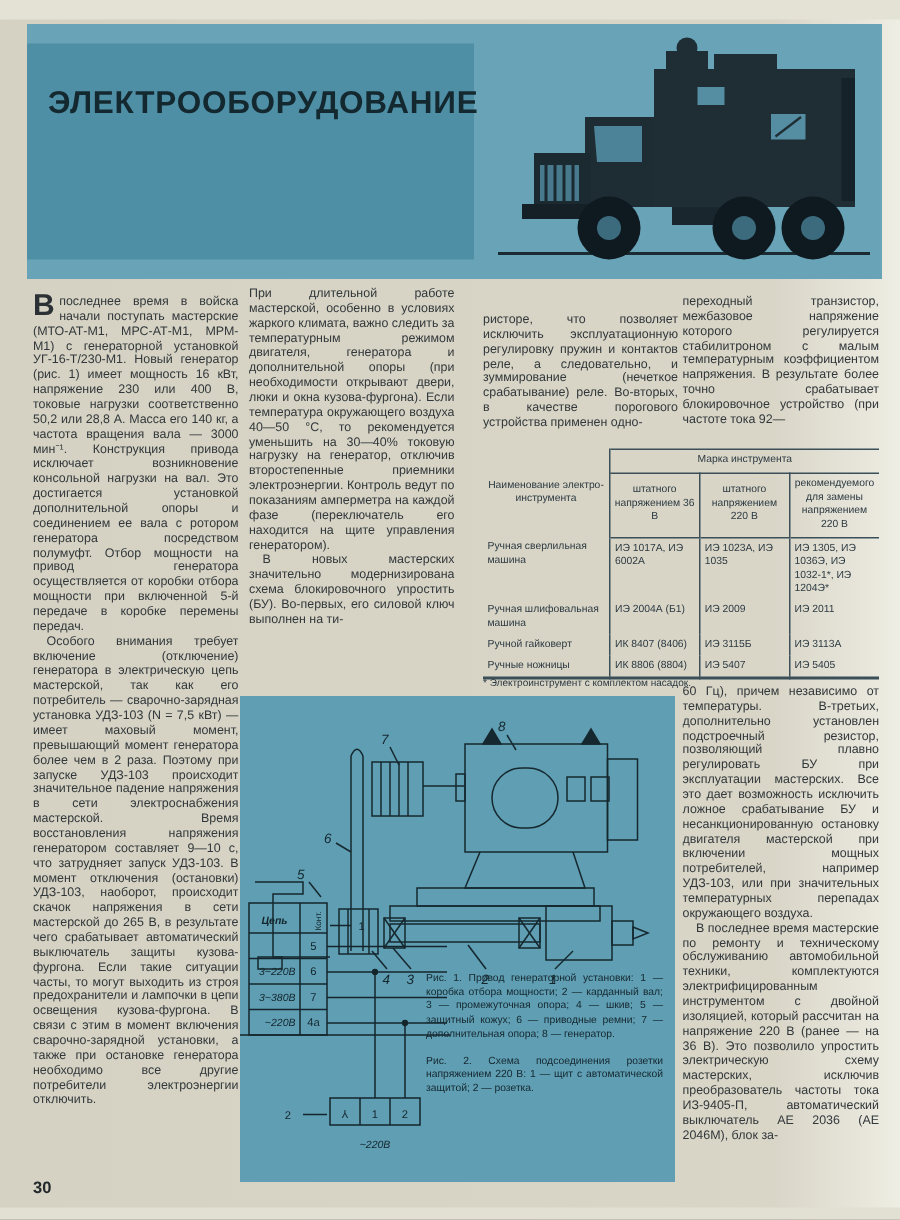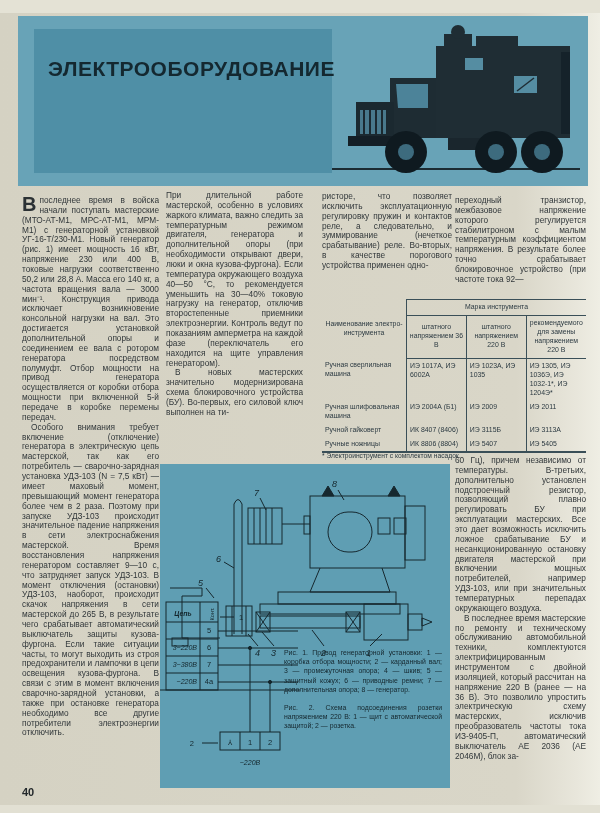--- a/index.html
+++ b/index.html
@@ -3,21 +3,21 @@
 <meta charset="utf-8">
 <style>
   html,body{margin:0;padding:0;background:#b5b3a7;}
   #page{position:relative;width:600px;height:813px;margin:0 auto;overflow:hidden;
         background:linear-gradient(90deg,#d5d2c3 0%,#d9d6c8 86%,#e8e6db 96%,#efeee4 100%);
         font-family:"Liberation Sans",sans-serif;color:#2e3336;}
   #page::before{content:"";position:absolute;left:0;top:0;right:0;height:13px;background:#e4e2d5;}
   #page::after{content:"";position:absolute;left:0;bottom:0;right:0;height:8px;background:#e2e0d3;}
 
   .band{position:absolute;left:18px;top:16px;width:570px;height:170px;background:#68a3b7;}
-  .title-block{position:absolute;left:0;top:13px;width:298px;height:144px;background:#4f8fa6;margin-left:16px;}
+  .title-block{position:absolute;left:0;top:13px;width:298px;height:144px;background:#4f8fa6;}
   .page-title{padding:24px 0 0 14px;font-size:21px;font-weight:bold;line-height:1.52;
               letter-spacing:.5px;color:#142830;}
   .truck{position:absolute;right:2px;top:2px;}
 
   .col{position:absolute;font-size:8.3px;line-height:1.19;text-align:justify;overflow:hidden;
        color:#31373a;}
   .col p{margin:0;text-indent:9px;}
   .col p.first{text-indent:0;}
   .dropcap{float:left;font-size:20px;font-weight:bold;line-height:17px;margin:0 3px 0 0;color:#2b3134;}
 
@@ -88,24 +88,24 @@
     </svg>
   </div>
 
   <div class="col" style="left:22px;top:196px;width:137px;height:612px;">
     <p class="first"><span class="dropcap">В</span><span>последнее время в войска начали поступать мастерские (МТО-АТ-М1, МРС-АТ-М1, МРМ-М1) с генераторной установкой УГ-16-Т/230-М1. Новый генератор (рис. 1) имеет мощность 16 кВт, напряжение 230 или 400 В, токовые нагрузки соответственно 50,2 или 28,8 А. Масса его 140 кг, а частота вращения вала — 3000 мин⁻¹. Конструкция привода исключает возникновение консольной нагрузки на вал. Это достигается установкой дополнительной опоры и соединением ее вала с ротором генератора посредством полумуфт. Отбор мощности на привод генератора осуществляется от коробки отбора мощности при включенной 5-й передаче в коробке перемены передач.</span></p>
     <p>Особого внимания требует включение (отключение) генератора в электрическую цепь мастерской, так как его потребитель — сварочно-зарядная установка УДЗ-103 (N = 7,5 кВт) — имеет маховый момент, превышающий момент генератора более чем в 2 раза. Поэтому при запуске УДЗ-103 происходит значительное падение напряжения в сети электроснабжения мастерской. Время восстановления напряжения генератором составляет 9—10 с, что затрудняет запуск УДЗ-103. В момент отключения (остановки) УДЗ-103, наоборот, происходит скачок напряжения в сети мастерской до 265 В, в результате чего срабатывает автоматический выключатель защиты кузова-фургона. Если такие ситуации часты, то могут выходить из строя предохранители и лампочки в цепи освещения кузова-фургона. В связи с этим в момент включения сварочно-зарядной установки, а также при остановке генератора необходимо все другие потребители электроэнергии отключить.</p>
   </div>
 
   <div class="col" style="left:166px;top:191px;width:137px;height:338px;">
     <p class="first">При длительной работе мастерской, особенно в условиях жаркого климата, важно следить за температурным режимом двигателя, генератора и дополнительной опоры (при необходимости открывают двери, люки и окна кузова-фургона). Если температура окружающего воздуха 40—50 °С, то рекомендуется уменьшить на 30—40% токовую нагрузку на генератор, отключив второстепенные приемники электроэнергии. Контроль ведут по показаниям амперметра на каждой фазе (переключатель его находится на щите управления генератором).</p>
-    <p>В новых мастерских значительно модернизирована схема блокировочного устройства (БУ). Во-первых, его силовой ключ выполнен на ти-</p>
-  </div>
-
-  <div class="col" style="left:322px;top:192px;width:130px;height:104px;">
+    <p>В новых мастерских значительно модернизирована схема блокировочного упростить (БУ). Во-первых, его силовой ключ выполнен на ти-</p>
+  </div>
+
+  <div class="col" style="left:322px;top:208px;width:130px;height:104px;">
     <p class="first">ристоре, что позволяет исключить эксплуатационную регулировку пружин и контактов реле, а следовательно, и зуммирование (нечеткое срабатывание) реле. Во-вторых, в качестве порогового устройства применен одно-</p>
   </div>
 
   <div class="col" style="left:455px;top:196px;width:131px;height:104px;">
     <p class="first">переходный транзистор, межбазовое напряжение которого регулируется стабилитроном с малым температурным коэффициентом напряжения. В результате более точно срабатывает блокировочное устройство (при частоте тока 92—</p>
   </div>
 
   <table class="tools-table">
     <thead>
       <tr>
@@ -249,15 +249,15 @@
       <text class="cir-num" x="110" y="153" text-anchor="middle">2</text>
       <text class="cir-label" x="90" y="173" text-anchor="middle">~220В</text>
     </svg>
 
     <div class="caps">
       <p>Рис. 1. Привод генераторной установки: 1 — коробка отбора мощности; 2 — карданный вал; 3 — промежуточная опора; 4 — шкив; 5 — защитный кожух; 6 — приводные ремни; 7 — дополнительная опора; 8 — генератор.</p>
       <p>Рис. 2. Схема подсоединения розетки напряжением 220 В: 1 — щит с автоматической защитой; 2 — розетка.</p>
     </div>
   </div>
 
-  <div class="pageno">40</div>
+  <div class="pageno">30</div>
 
 </div>
 
 </body></html>

